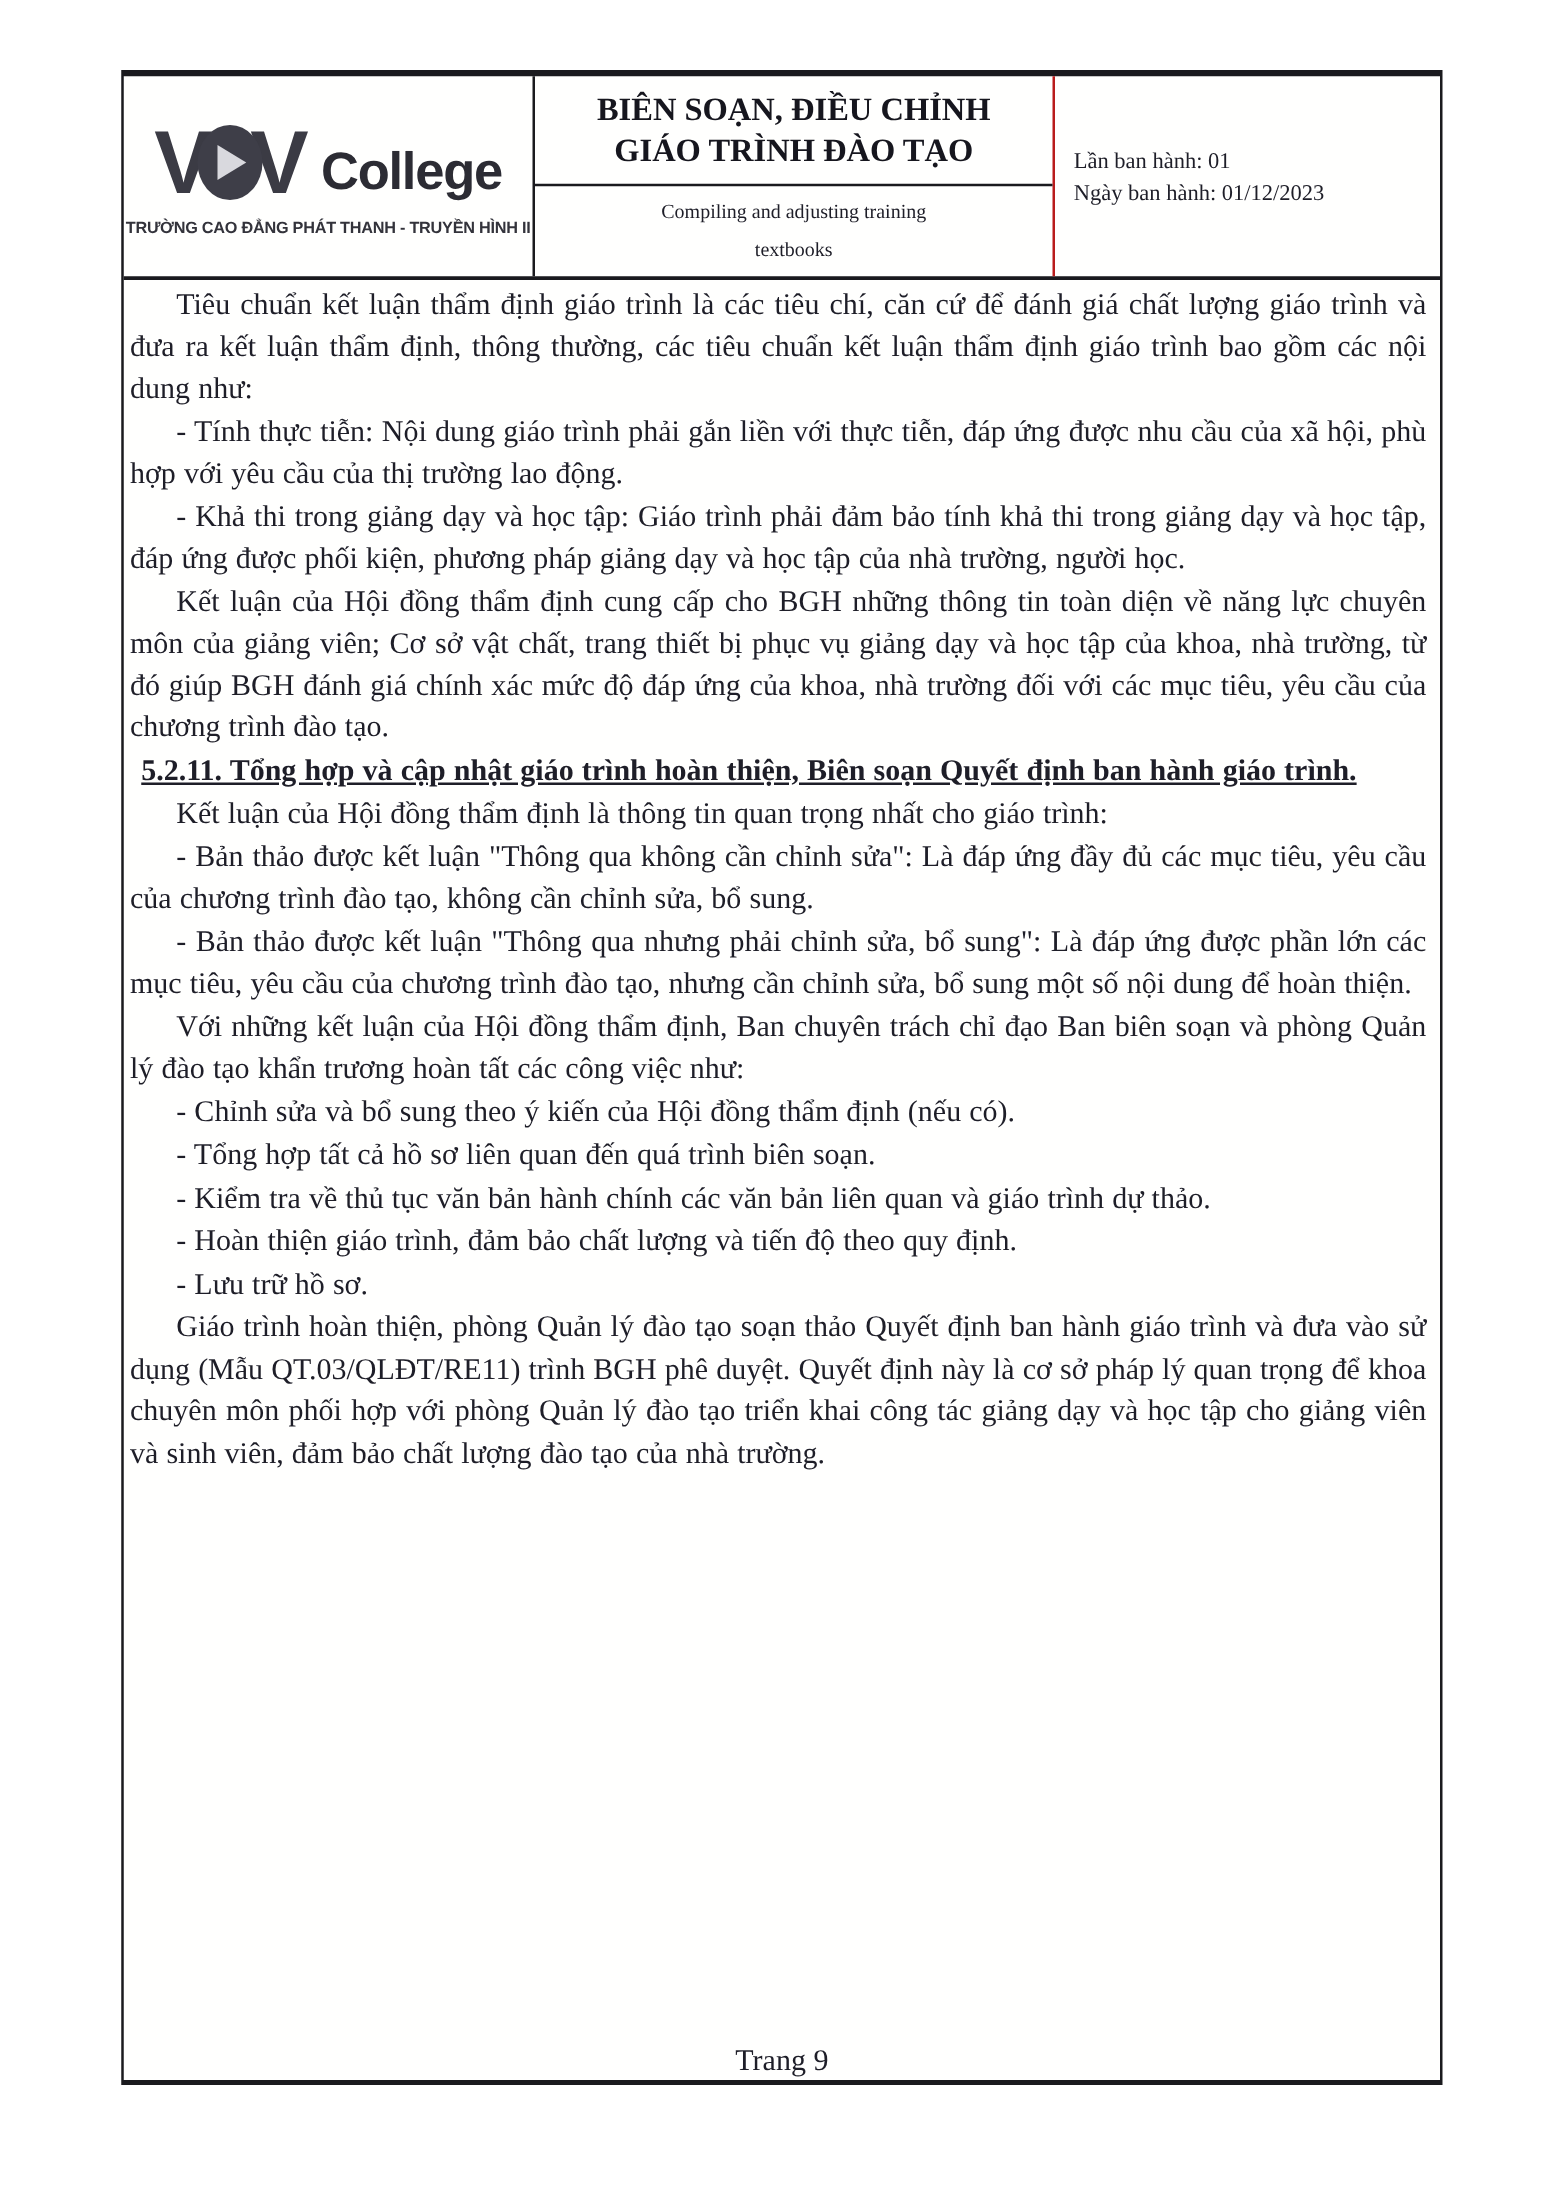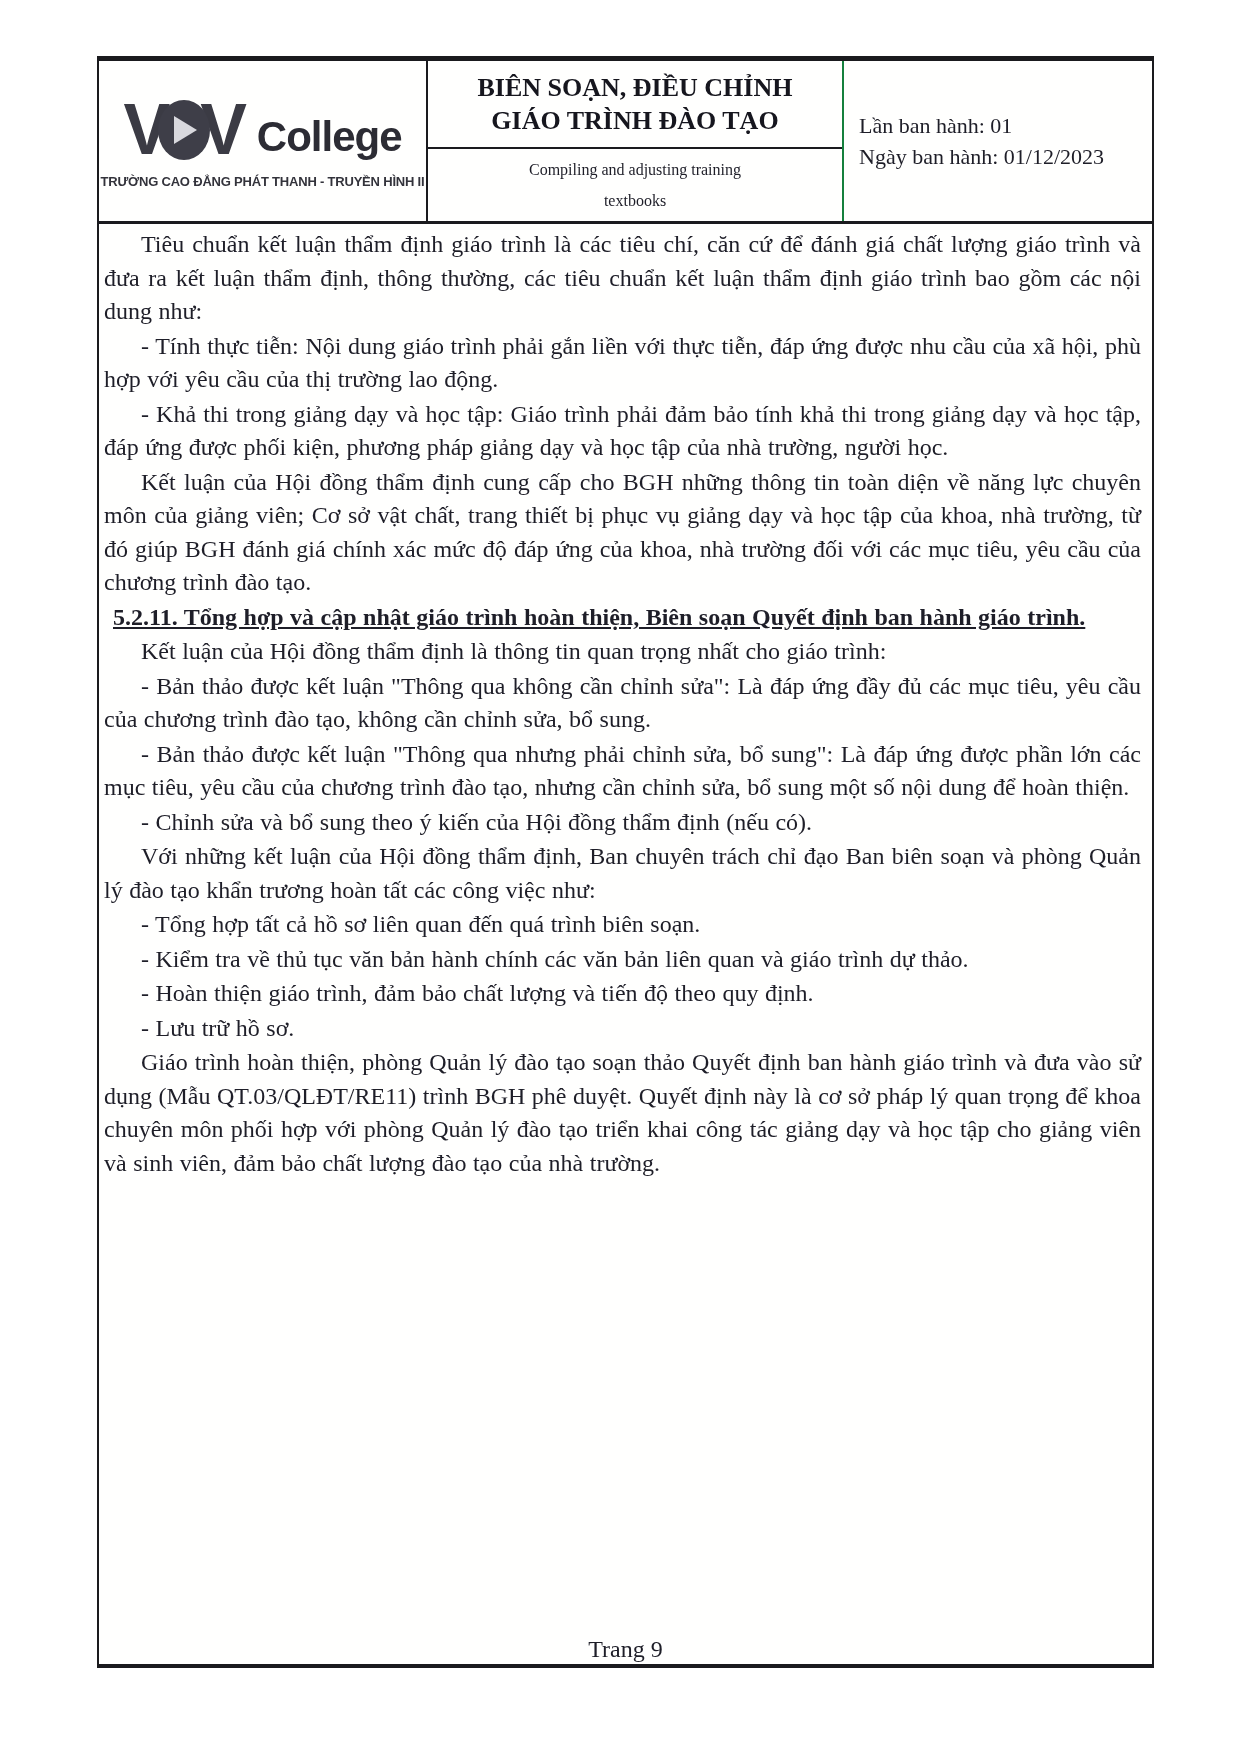--- a/index.html
+++ b/index.html
@@ -53,39 +53,39 @@
     font-weight:700; font-size:42px; line-height:42px;
     color:#2c2c34; margin-left:12px; margin-top:14px;
     letter-spacing:-1px;
   }
   .logo-caption {
     font-family:"Liberation Sans","DejaVu Sans",sans-serif;
     font-weight:700; font-size:13px; letter-spacing:-0.2px;
     color:#33333b; margin-top:9px; white-space:nowrap;
   }
   .cell-title {
-    width:414px; border-right:2px solid #15803d;
+    width:414px; border-right:2px solid #b91c1c;
     display:flex; flex-direction:column;
   }
   .title-vi {
     height:86px; border-bottom:2px solid #1a1a1e;
     display:flex; flex-direction:column; align-items:center; justify-content:center;
     font-weight:bold; font-size:26px; line-height:33px;
     color:#16161e;
   }
   .title-en {
     flex:1;
     display:flex; flex-direction:column; align-items:center; justify-content:center;
     font-size:16px; line-height:31px; color:#1e1e28;
   }
   .cell-issue {
     flex:1;
     display:flex; flex-direction:column; justify-content:center;
     padding-left:15px; gap:5px;
-    font-size:22px; color:#1e1e28;
+    font-size:18px; color:#1e1e28;
   }
   
   .doc-body {
     flex:1; overflow:hidden;
     padding:4px 11px 0 5px;
     font-size:24px; line-height:33.5px;
     text-align:justify;
     word-spacing:0.5px;
   }
   .para { margin:0 0 1px 0; text-indent:37px; }
@@ -135,22 +135,22 @@
 
   <div class="doc-body">
       <p class="para">Tiêu chuẩn kết luận thẩm định giáo trình là các tiêu chí, căn cứ để đánh giá chất lượng giáo trình và đưa ra kết luận thẩm định, thông thường, các tiêu chuẩn kết luận thẩm định giáo trình bao gồm các nội dung như:</p>
       <p class="para">- Tính thực tiễn: Nội dung giáo trình phải gắn liền với thực tiễn, đáp ứng được nhu cầu của xã hội, phù hợp với yêu cầu của thị trường lao động.</p>
       <p class="para">- Khả thi trong giảng dạy và học tập: Giáo trình phải đảm bảo tính khả thi trong giảng dạy và học tập, đáp ứng được phối kiện, phương pháp giảng dạy và học tập của nhà trường, người học.</p>
       <p class="para">Kết luận của Hội đồng thẩm định cung cấp cho BGH những thông tin toàn diện về năng lực chuyên môn của giảng viên; Cơ sở vật chất, trang thiết bị phục vụ giảng dạy và học tập của khoa, nhà trường, từ đó giúp BGH đánh giá chính xác mức độ đáp ứng của khoa, nhà trường đối với các mục tiêu, yêu cầu của chương trình đào tạo.</p>
       <p class="para heading">5.2.11. Tổng hợp và cập nhật giáo trình hoàn thiện, Biên soạn Quyết định ban hành giáo trình.</p>
       <p class="para">Kết luận của Hội đồng thẩm định là thông tin quan trọng nhất cho giáo trình:</p>
       <p class="para">- Bản thảo được kết luận "Thông qua không cần chỉnh sửa": Là đáp ứng đầy đủ các mục tiêu, yêu cầu của chương trình đào tạo, không cần chỉnh sửa, bổ sung.</p>
       <p class="para">- Bản thảo được kết luận "Thông qua nhưng phải chỉnh sửa, bổ sung": Là đáp ứng được phần lớn các mục tiêu, yêu cầu của chương trình đào tạo, nhưng cần chỉnh sửa, bổ sung một số nội dung để hoàn thiện.</p>
+      <p class="para">Với những kết luận của Hội đồng thẩm định, Ban chuyên trách chỉ đạo Ban biên soạn và phòng Quản lý đào tạo khẩn trương hoàn tất các công việc như:</p>
       <p class="para">- Chỉnh sửa và bổ sung theo ý kiến của Hội đồng thẩm định (nếu có).</p>
-      <p class="para">Với những kết luận của Hội đồng thẩm định, Ban chuyên trách chỉ đạo Ban biên soạn và phòng Quản lý đào tạo khẩn trương hoàn tất các công việc như:</p>
       <p class="para">- Tổng hợp tất cả hồ sơ liên quan đến quá trình biên soạn.</p>
       <p class="para">- Kiểm tra về thủ tục văn bản hành chính các văn bản liên quan và giáo trình dự thảo.</p>
       <p class="para">- Hoàn thiện giáo trình, đảm bảo chất lượng và tiến độ theo quy định.</p>
       <p class="para">- Lưu trữ hồ sơ.</p>
       <p class="para">Giáo trình hoàn thiện, phòng Quản lý đào tạo soạn thảo Quyết định ban hành giáo trình và đưa vào sử dụng (Mẫu QT.03/QLĐT/RE11) trình BGH phê duyệt. Quyết định này là cơ sở pháp lý quan trọng để khoa chuyên môn phối hợp với phòng Quản lý đào tạo triển khai công tác giảng dạy và học tập cho giảng viên và sinh viên, đảm bảo chất lượng đào tạo của nhà trường.</p>
     </div>
 
   <div class="footer">Trang 9</div>
 
 </div>

